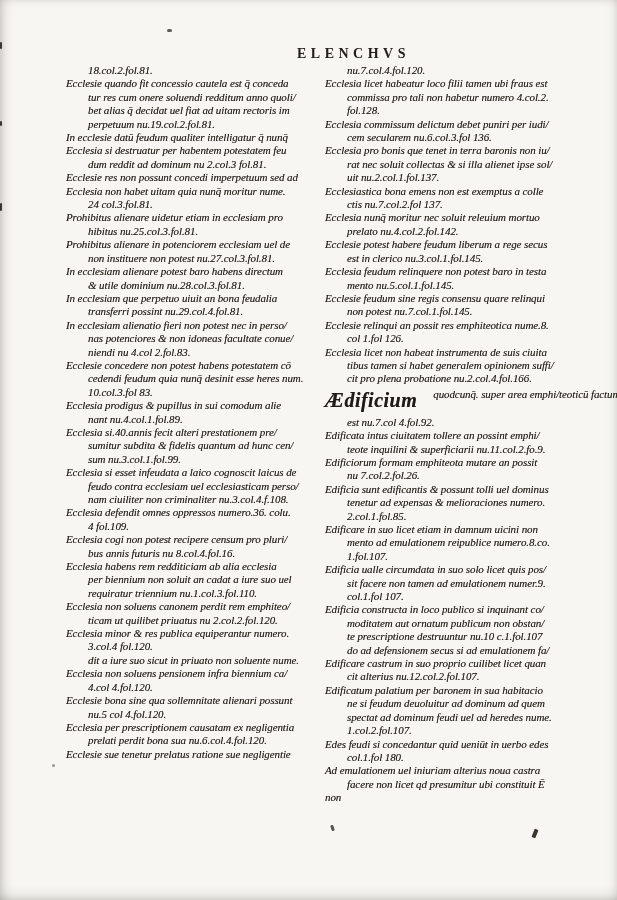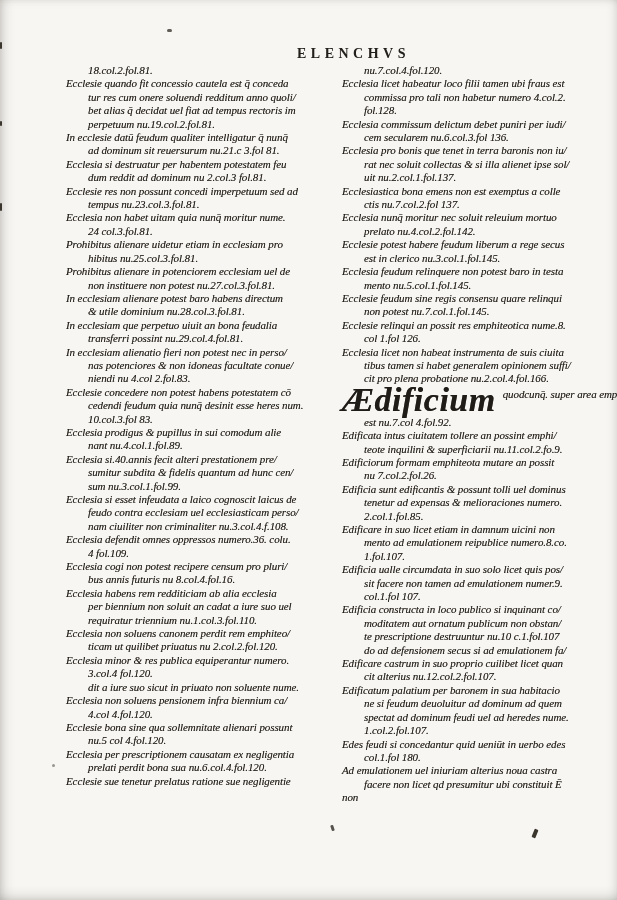--- a/index.html
+++ b/index.html
@@ -13,33 +13,33 @@
       inset 0 -10px 14px -10px rgba(60,55,45,.30),
       inset 0 8px 12px -10px rgba(60,55,45,.15);
   }
   .running-header{
     position:absolute;left:297px;top:46px;
     font-family:"Liberation Serif",serif;font-weight:700;font-size:14px;
     letter-spacing:4.5px;color:#23201b;
   }
   .col{position:absolute;top:64px;color:#26221c;}
   .col-left{left:66px;width:270px;}
-  .col-right{left:342px;width:250px;}
+  .col-right{left:325px;width:250px;}
   .line{
     font-family:"Liberation Serif",serif;font-style:italic;
     font-size:11px;line-height:13.4px;white-space:nowrap;
     letter-spacing:-0.1px;text-shadow:0 0 .5px rgba(45,40,32,.55);
   }
   .line.ind{padding-left:22px;}
   .line.catchword{text-align:left;padding-right:44px;}
   .bigrow{display:flex;align-items:flex-start;height:28px;margin:1px 0 1px 0;}
   .bigword{
     font-family:"Liberation Serif",serif;font-style:italic;font-weight:700;
-    font-size:34px;line-height:26px;color:#1f1c17;letter-spacing:.5px;
-    text-shadow:0 0 .6px rgba(35,30,24,.7);margin-right:7px;
+    font-size:20px;line-height:26px;color:#1f1c17;letter-spacing:.5px;
+    text-shadow:0 0 .6px rgba(35,30,24,.7);margin-right:16px;
   }
   .bigside{display:flex;flex-direction:row;padding-top:1px;}
   .bigside .line{line-height:13px;}
   .speck{position:absolute;background:#3a362e;border-radius:1px;}
   .sp1{left:0;top:42px;width:2px;height:7px;}
   .sp2{left:0;top:121px;width:2px;height:5px;}
   .sp3{left:0;top:203px;width:2px;height:8px;}
   .sp4{left:167px;top:29px;width:5px;height:3px;border-radius:2px;opacity:.8;}
   .sp5{left:533px;top:829px;width:4px;height:9px;transform:rotate(22deg);}
   .sp6{left:331px;top:825px;width:3px;height:6px;transform:rotate(-18deg);opacity:.85;}
@@ -47,28 +47,26 @@
 </style>
 </head>
 <body>
 
 <div class="page">
   <div class="running-header">ELENCHVS</div>
   <div class="col col-left" id="col-left">
       <div class="line ind">18.col.2.fol.81.</div>
       <div class="line">Ecclesie quando fit concessio cautela est q̄ conceda</div>
       <div class="line ind">tur res cum onere soluendi redditum anno quoli/</div>
-      <div class="line ind">bet alias q̄ decidat uel fiat ad tempus rectoris im</div>
+      <div class="line ind">bet alias q̄ decidat uel fiat ad uitam rectoris im</div>
       <div class="line ind">perpetuum nu.19.col.2.fol.81.</div>
       <div class="line">In ecclesie datū feudum qualiter intelligatur q̄ nunq̄</div>
-      <div class="line ind">ad dominum sit reuersurum nu.21.c 3.fol 81.</div>
       <div class="line">Ecclesia si destruatur per habentem potestatem feu</div>
       <div class="line ind">dum reddit ad dominum nu 2.col.3 fol.81.</div>
       <div class="line">Ecclesie res non possunt concedi imperpetuum sed ad</div>
-      <div class="line ind">tempus nu.23.col.3.fol.81.</div>
       <div class="line">Ecclesia non habet uitam quia nunq̄ moritur nume.</div>
       <div class="line ind">24 col.3.fol.81.</div>
       <div class="line">Prohibitus alienare uidetur etiam in ecclesiam pro</div>
       <div class="line ind">hibitus nu.25.col.3.fol.81.</div>
       <div class="line">Prohibitus alienare in potenciorem ecclesiam uel de</div>
       <div class="line ind">non instituere non potest nu.27.col.3.fol.81.</div>
       <div class="line">In ecclesiam alienare potest baro habens directum</div>
       <div class="line ind">&amp; utile dominium nu.28.col.3.fol.81.</div>
       <div class="line">In ecclesiam que perpetuo uiuit an bona feudalia</div>
       <div class="line ind">transferri possint nu.29.col.4.fol.81.</div>

